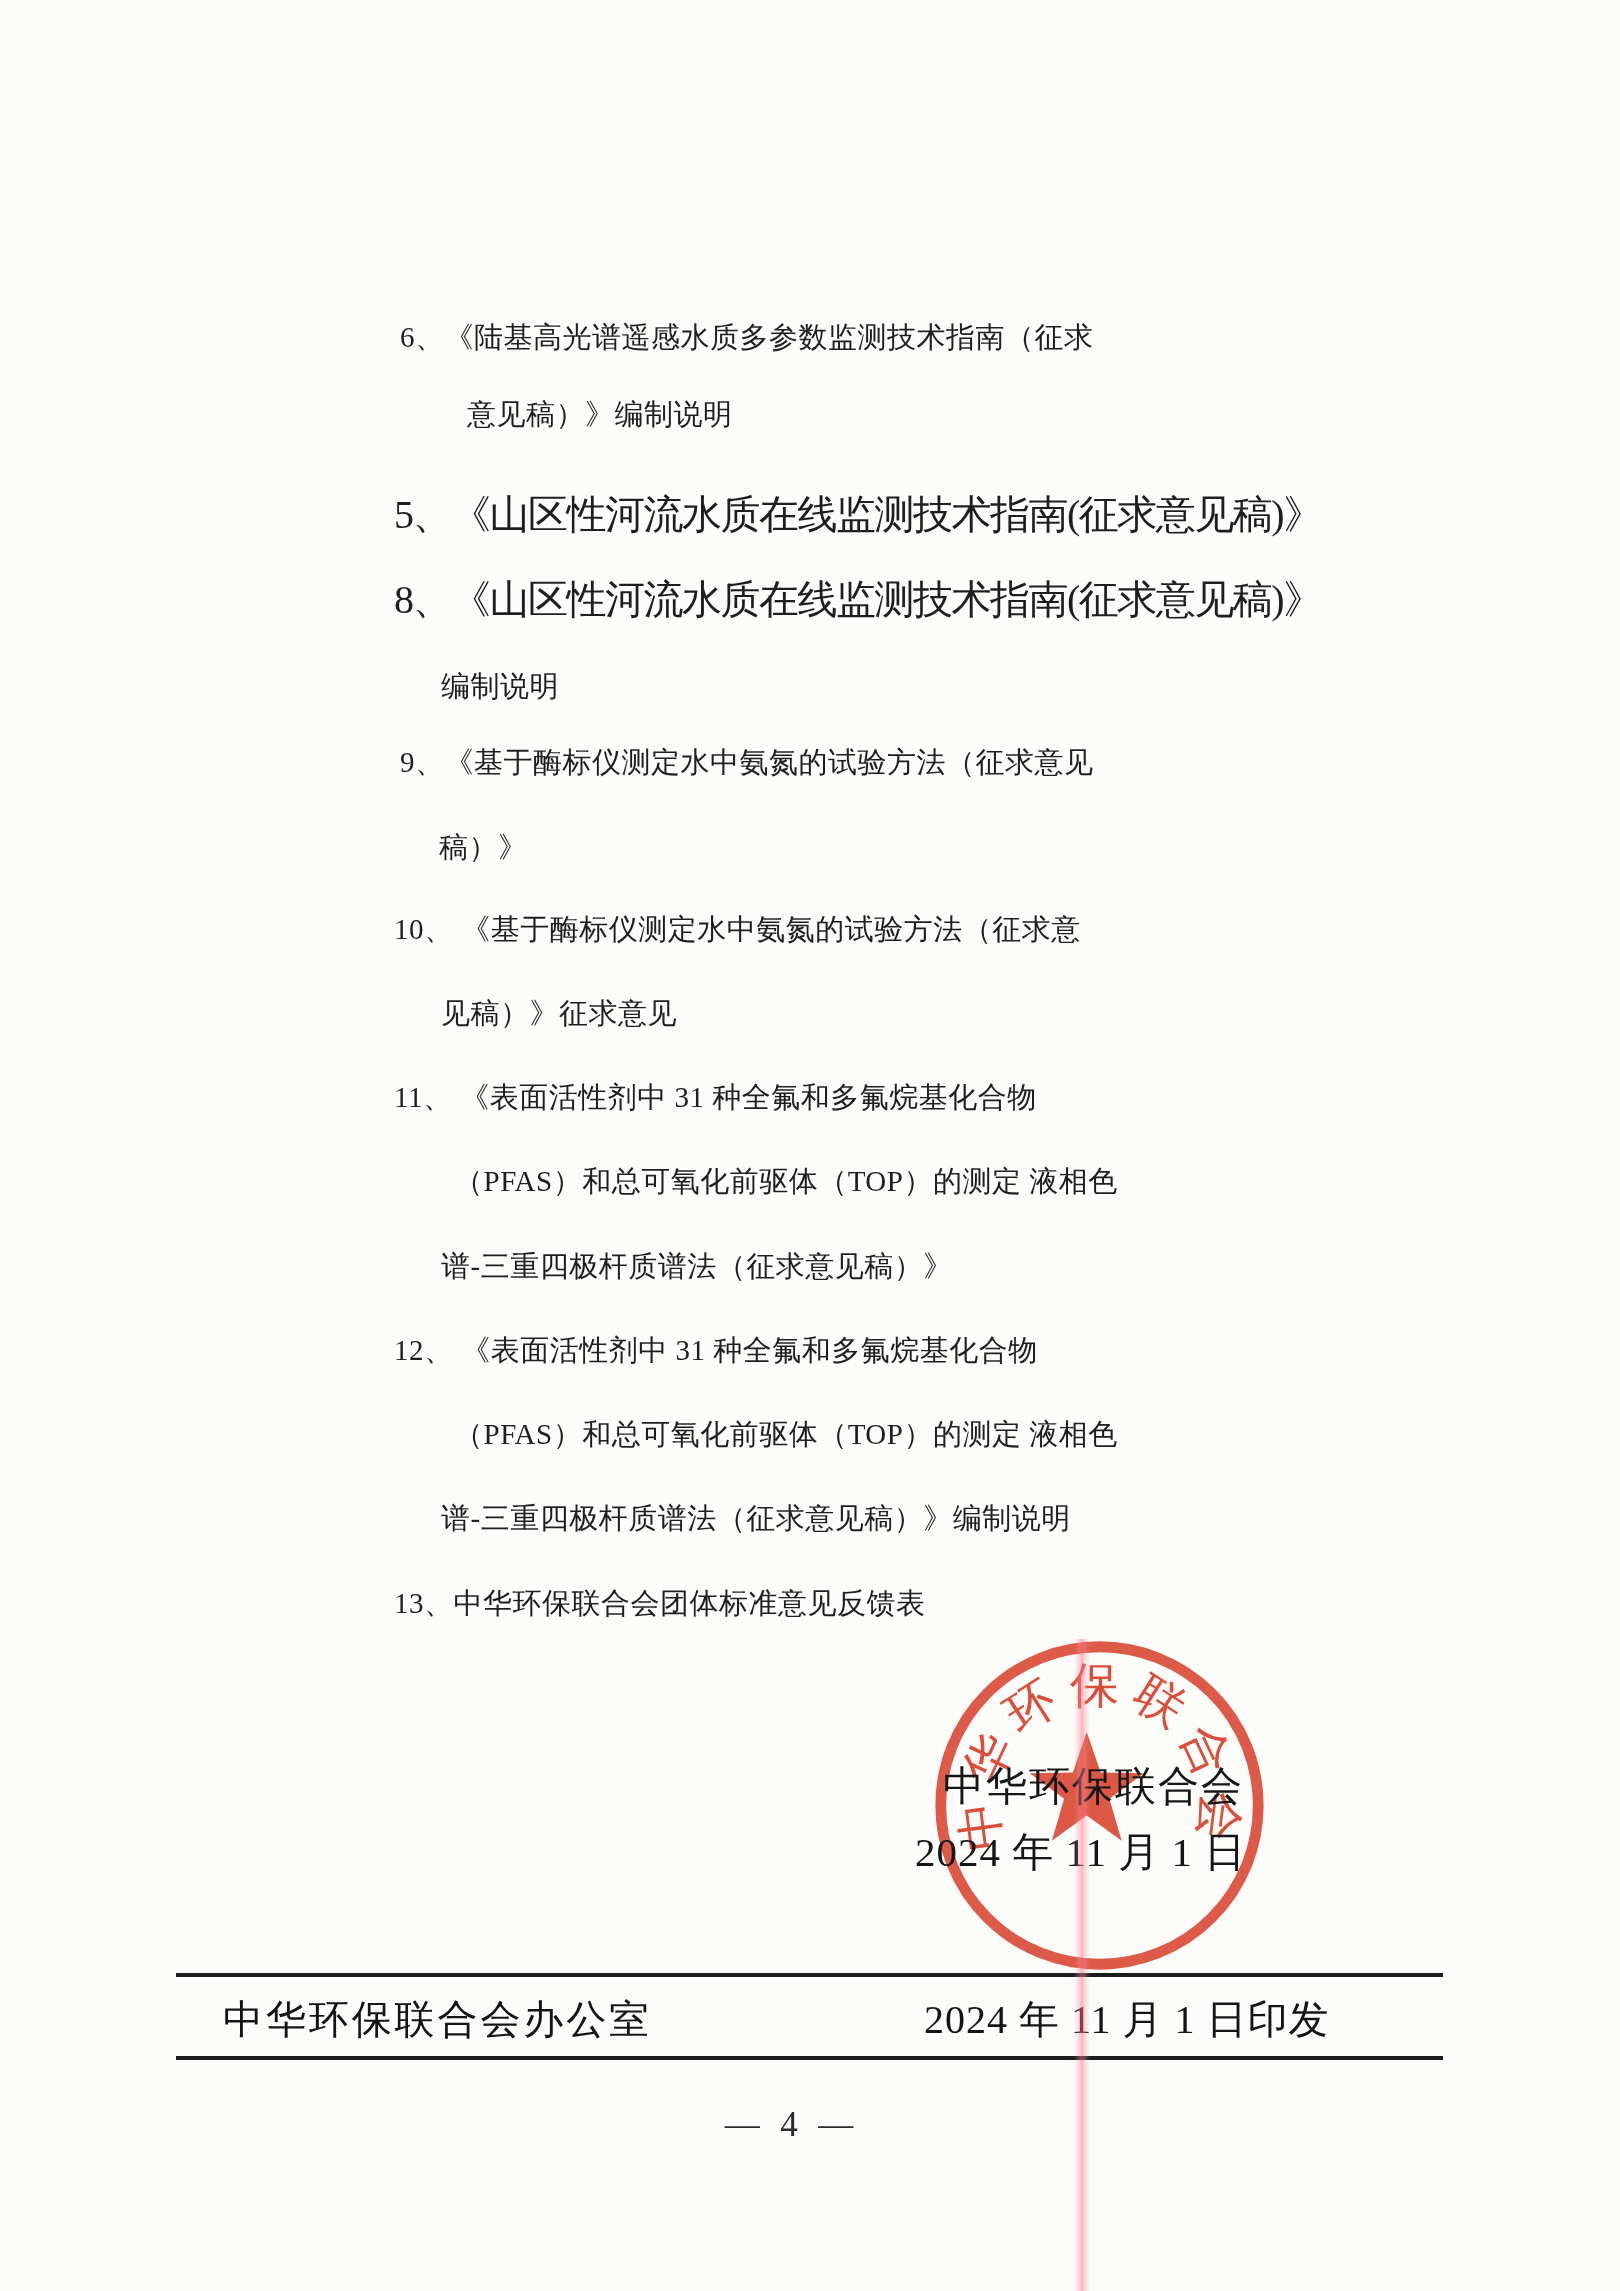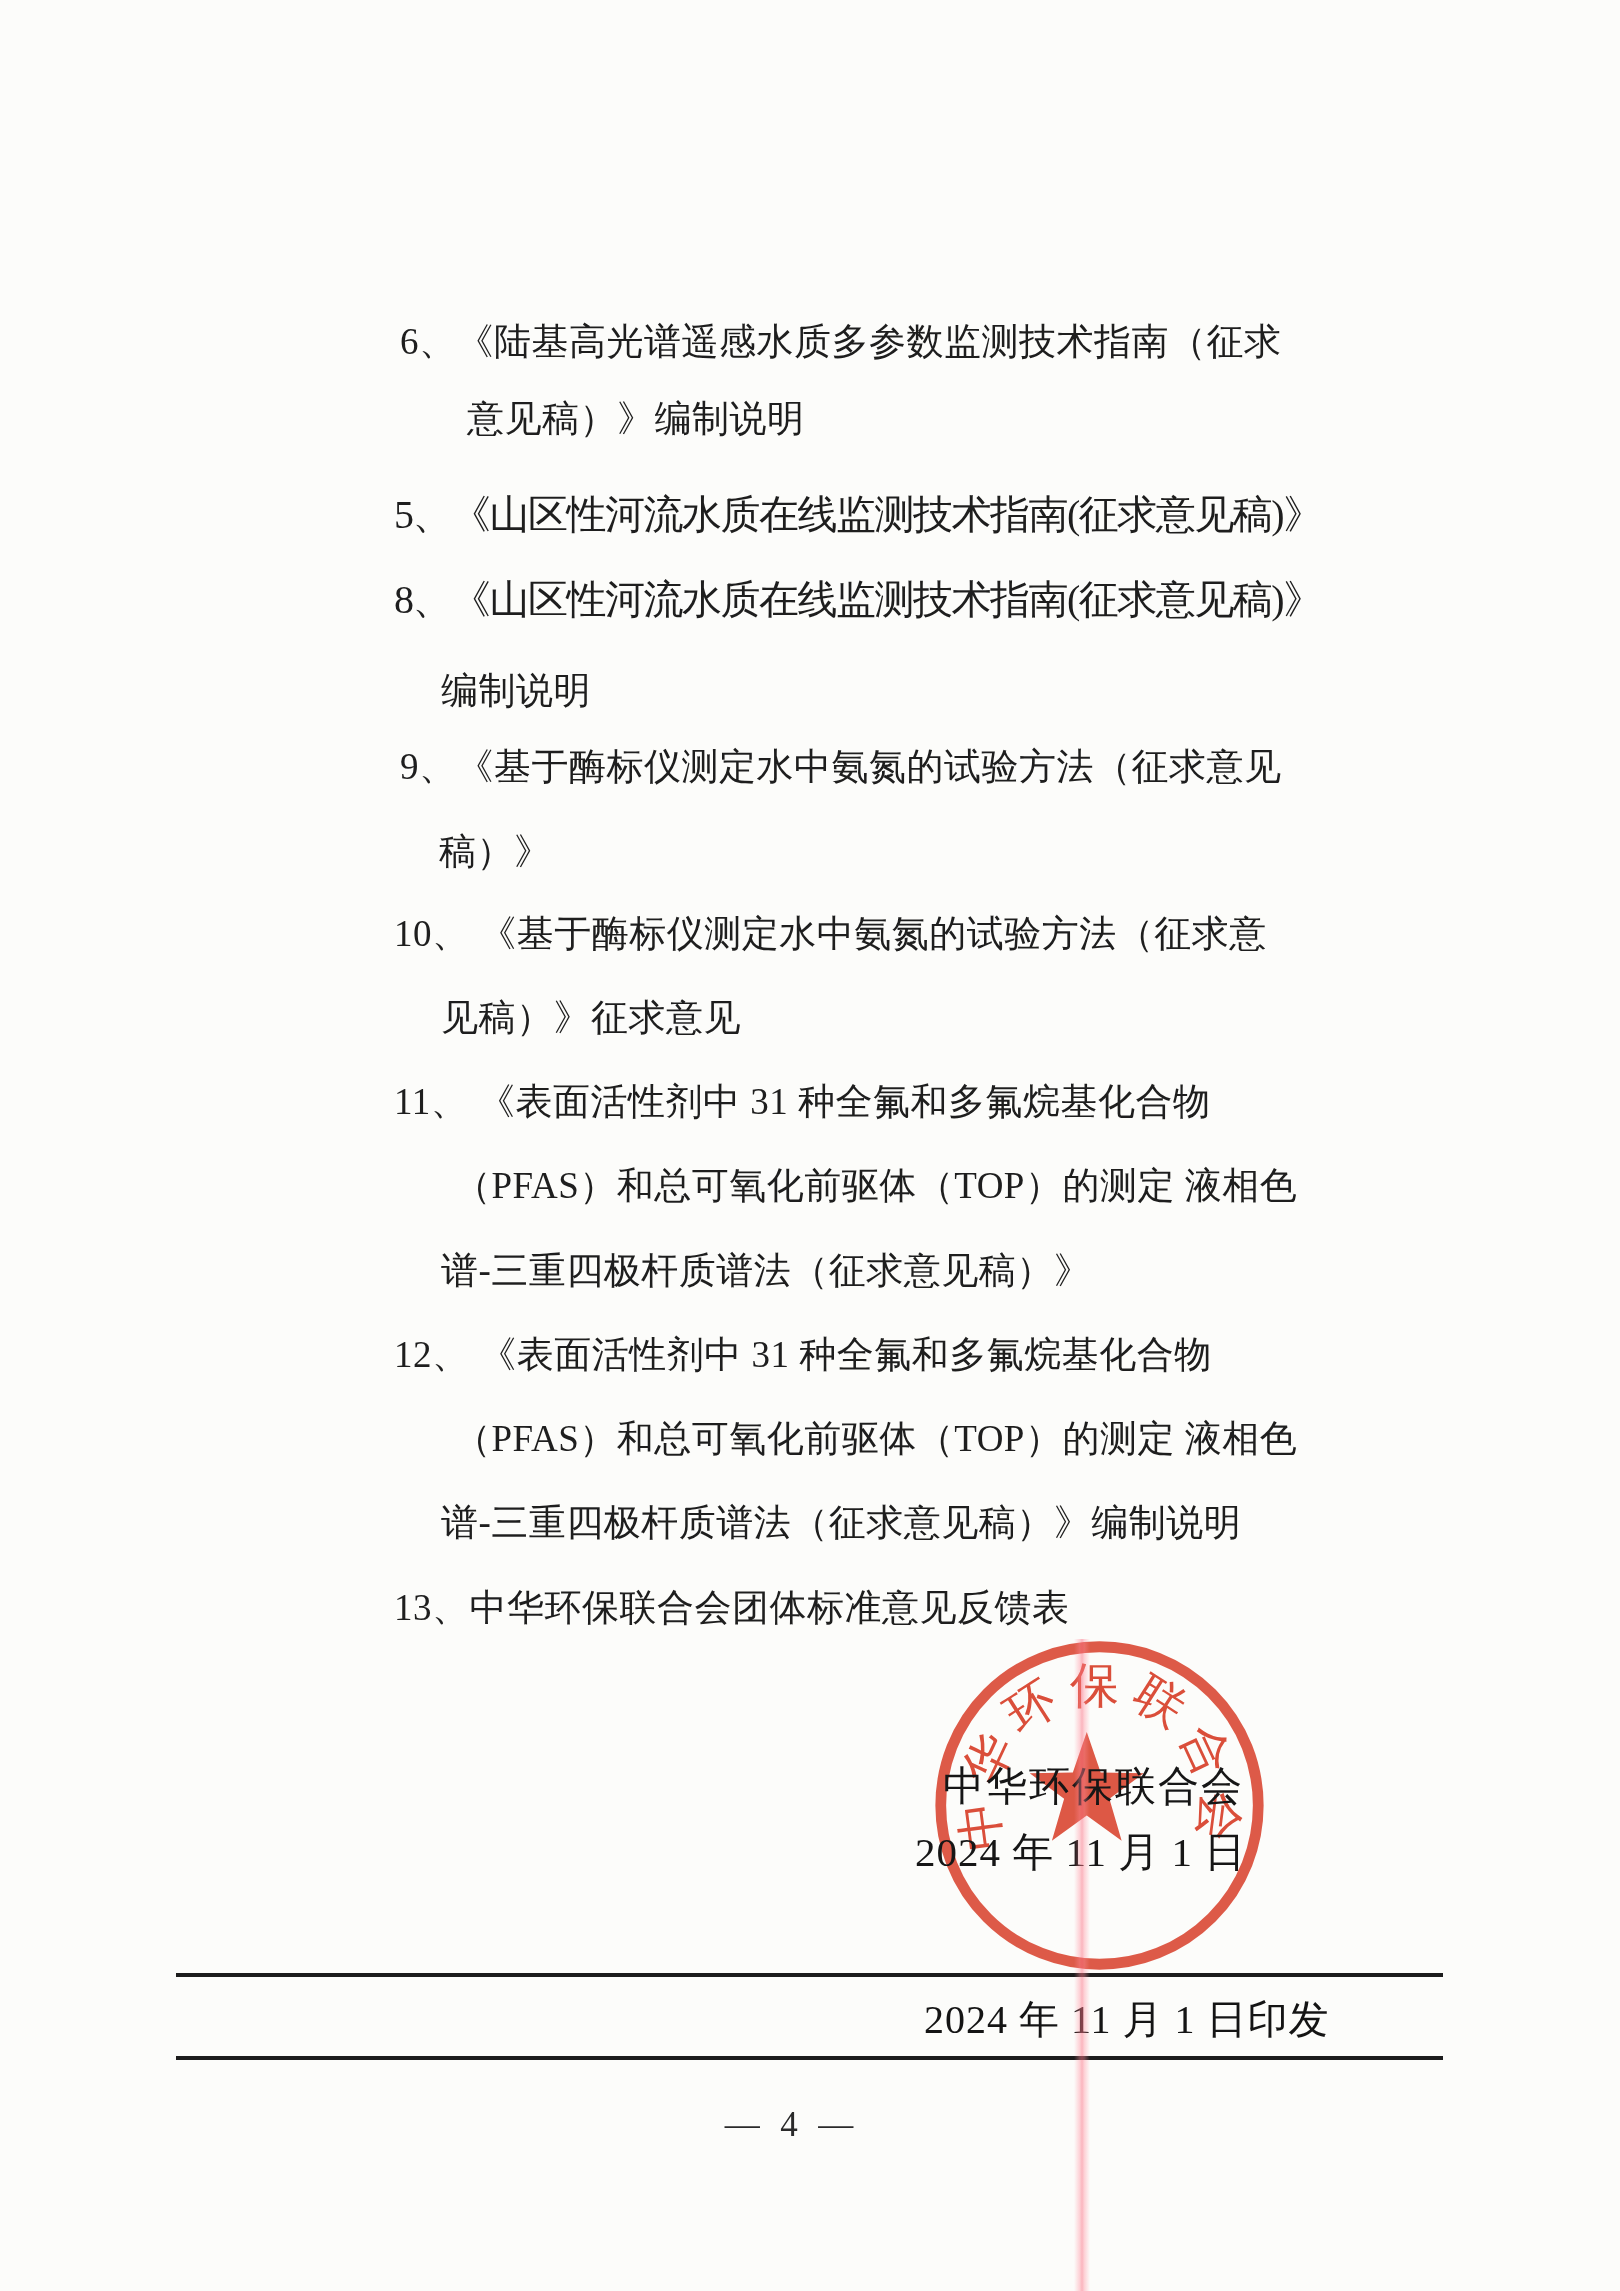--- a/index.html
+++ b/index.html
@@ -8,21 +8,21 @@
     background:#f7f7f5;
     font-family:"Liberation Serif","DejaVu Serif",serif;
     position:relative;overflow:hidden;
   }
   .page{
     position:absolute;left:0;top:0;width:1620px;height:2292px;
     background:#fcfcfa;
   }
   .body-line{
     position:absolute;
-    font-size:37px;line-height:1;
+    font-size:29px;line-height:1;
     color:#1e1e1e;
     letter-spacing:0.5px;
     white-space:nowrap;
   }
   .body-line.tight{letter-spacing:-1.5px;font-size:40px;}
   .sig-line{
     position:absolute;
     font-size:41px;line-height:1;color:#161616;
     white-space:nowrap;z-index:3;
   }
@@ -78,19 +78,20 @@
     </text>
     <polygon fill="#d8402a" opacity="0.95" points="161,99 175.2,140.2 219.2,141.1 184.1,167.2 196.6,209.9 161,184.2 125.4,209.9 137.9,167.2 102.8,141.1 146.8,140.2"></polygon>
   </svg>
 
   <div class="sig-line" style="left:943px;top:1766px;letter-spacing:2px;">中华环保联合会</div>
   <div class="sig-line" style="left:915px;top:1832px;letter-spacing:1px;">2024 年 11 月 1 日</div>
 
   <div class="streak"></div>
 
   <div class="rule" style="top:1973px;"></div>
+  <div class="footer-text" style="left:223px;letter-spacing:2.9px;">中华环保联合会办公室</div>
   <div class="footer-text" style="left:924px;letter-spacing:1px;">2024 年 11 月 1 日印发</div>
   <div class="rule" style="top:2056px;"></div>
 
   <div class="page-num">— 4 —</div>
 
 </div>
 
 
 </body></html>

